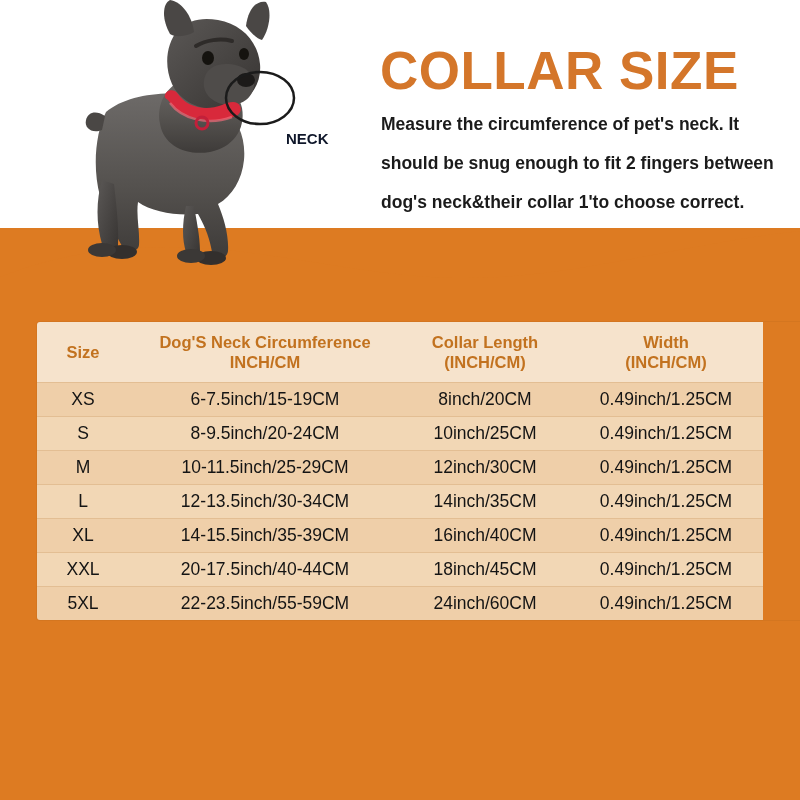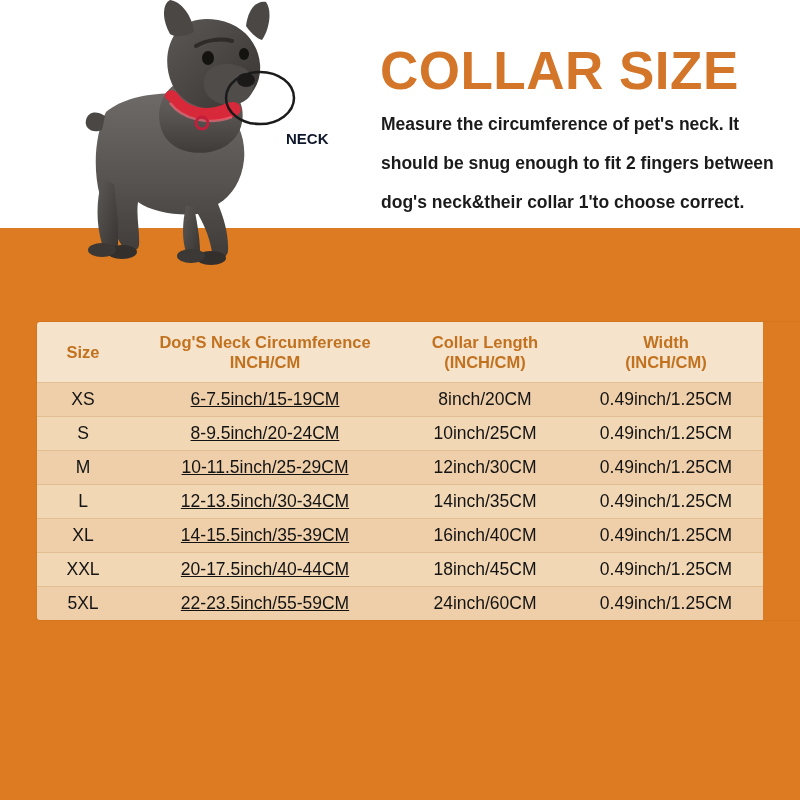--- a/index.html
+++ b/index.html
@@ -133,21 +133,21 @@
   }
   table.size-table tbody tr:nth-child(even) td {
     background: #F2D7B5;
   }
   .col-size { width: 92px; }
   .col-neck { width: 272px; }
   .col-len  { width: 168px; }
   .col-wid  { width: 194px; }
 
   td.cell-size { font-size: 18px; margin-top: 27px; }
-  td.cell-neck { text-align: center; text-decoration: underline; }
+  td.cell-neck { text-align: center; }
   td.cell-len  { text-align: left; padding-left: 6px; }
   td.cell-wid  { text-align: left; padding-left: 8px; }
 
   th.th-len, th.th-wid { text-align: left; padding-left: 6px; margin-top: 15px; }
 </style>
 </head>
 <body>
 
 <div class="page">
 

